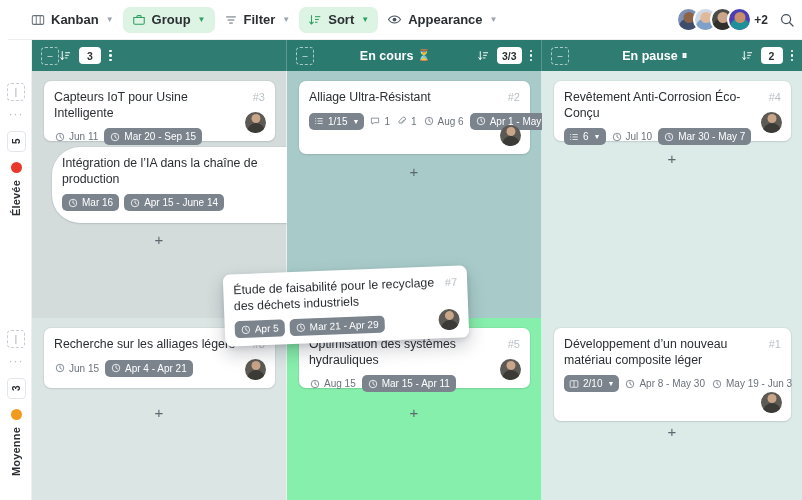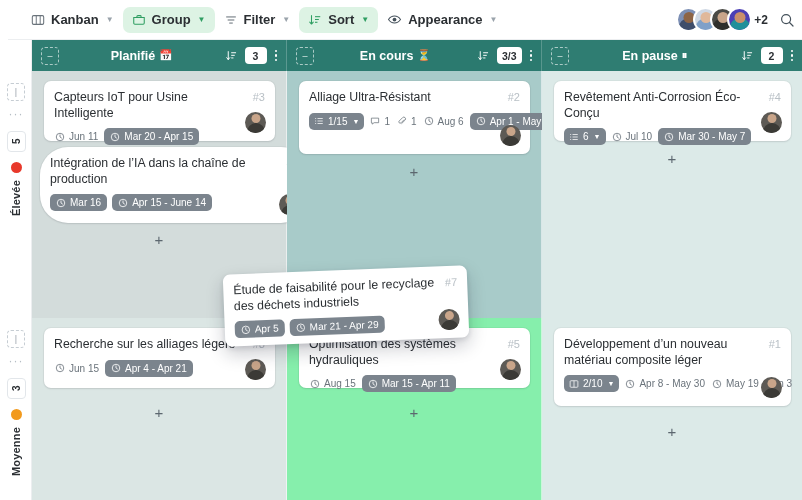--- a/index.html
+++ b/index.html
@@ -268,24 +268,20 @@
         <div class="rail-dot" style="background:#f29a1d;"></div>
         <div class="rail-label">Moyenne</div>
       </div>
     </div>
 
     <div class="cols">
 
       <div class="col" style="left:0;width:255px;">
         <div class="col-head">
           <div class="hd-collapse">–</div>
-          <div class="hd-title">
-            <span>Planifié</span>
-            <span class="hd-emoji">📅</span>
-          </div>
           <div class="hd-sort">
             <svg width="13" height="13" viewBox="0 0 16 16">
                 <path d="M4 3.2v9.4M4 12.8l-1.9-2.1M4 12.8l1.9-2.1" fill="none" stroke="#fff" stroke-width="1.2" stroke-linecap="round"></path>
                 <line x1="7.6" y1="4.6" x2="13.6" y2="4.6" stroke="#fff" stroke-width="1.2"></line>
                 <line x1="7.6" y1="7.8" x2="12" y2="7.8" stroke="#fff" stroke-width="1.2"></line>
                 <line x1="7.6" y1="11" x2="10.4" y2="11" stroke="#fff" stroke-width="1.2"></line>
               </svg>
           </div>
           <div class="hd-count">3</div>
           <div class="hd-menu">
@@ -311,30 +307,30 @@
                     </span>
                   <span>Jun 11</span>
                 </span>
                 <span class="chip solid">
                   <span class="ico">
                       <svg width="10" height="10" viewBox="0 0 16 16">
                         <circle cx="8" cy="8" r="6" fill="none" stroke="#fff" stroke-width="1.3"></circle>
                         <path d="M8 4.6V8l2.4 1.6" fill="none" stroke="#fff" stroke-width="1.3" stroke-linecap="round"></path>
                       </svg>
                     </span>
-                  <span>Mar 20 - Apr 15</span>
+                  <span>Mar 20 - Sep 15</span>
                 </span>
               </div>
               <div class="card-avatar">
                   <i class="body"></i>
                   <i class="head"></i>
                 </div>
             </div>
 
-            <div class="card" style="left:8px;top:76px;width:269px;height:76px;border-radius:28px;">
+            <div class="card" style="left:20px;top:76px;width:269px;height:76px;border-radius:28px;">
               <div class="card-top">
                 <div class="card-title">Intégration de l’IA dans la chaîne de production</div>
                 <div class="card-id">#6</div>
               </div>
               <div class="card-meta">
                 <span class="chip solid">
                   <span class="ico">
                       <svg width="10" height="10" viewBox="0 0 16 16">
                         <circle cx="8" cy="8" r="6" fill="none" stroke="#fff" stroke-width="1.3"></circle>
                         <path d="M8 4.6V8l2.4 1.6" fill="none" stroke="#fff" stroke-width="1.3" stroke-linecap="round"></path>
@@ -585,21 +581,21 @@
               </div>
               <div class="card-avatar">
                   <i class="body"></i>
                   <i class="head"></i>
                 </div>
             </div>
             <div class="add-btn" style="left:122px;top:79px;">+</div>
           </div>
 
           <div class="lane" style="top:247px;height:182px;background:#dceae8;border-right:none;">
-            <div class="card" style="left:12px;top:10px;width:237px;height:78px;">
+            <div class="card" style="left:12px;top:10px;width:237px;height:93px;">
               <div class="card-top">
                 <div class="card-title">Développement d’un nouveau matériau composite léger</div>
                 <div class="card-id">#1</div>
               </div>
               <div class="card-meta">
                 <span class="chip solid" style="padding:0 5px;">
                   <span class="ico">
                       <svg width="10" height="10" viewBox="0 0 16 16">
                         <rect x="1.8" y="2.8" width="12.4" height="10.4" rx="1.3" fill="none" stroke="#fff" stroke-width="1.2"></rect>
                         <line x1="8" y1="2.8" x2="8" y2="13.2" stroke="#fff" stroke-width="1.2"></line>

